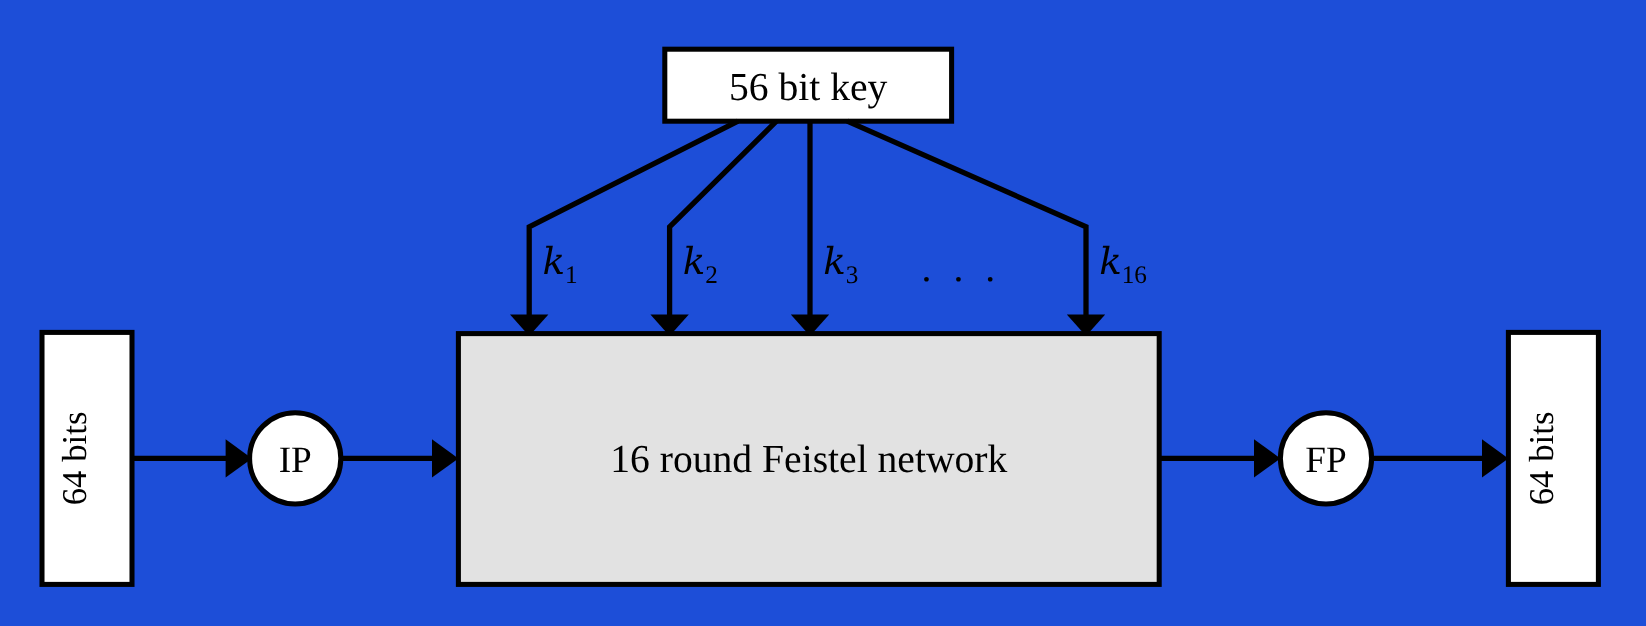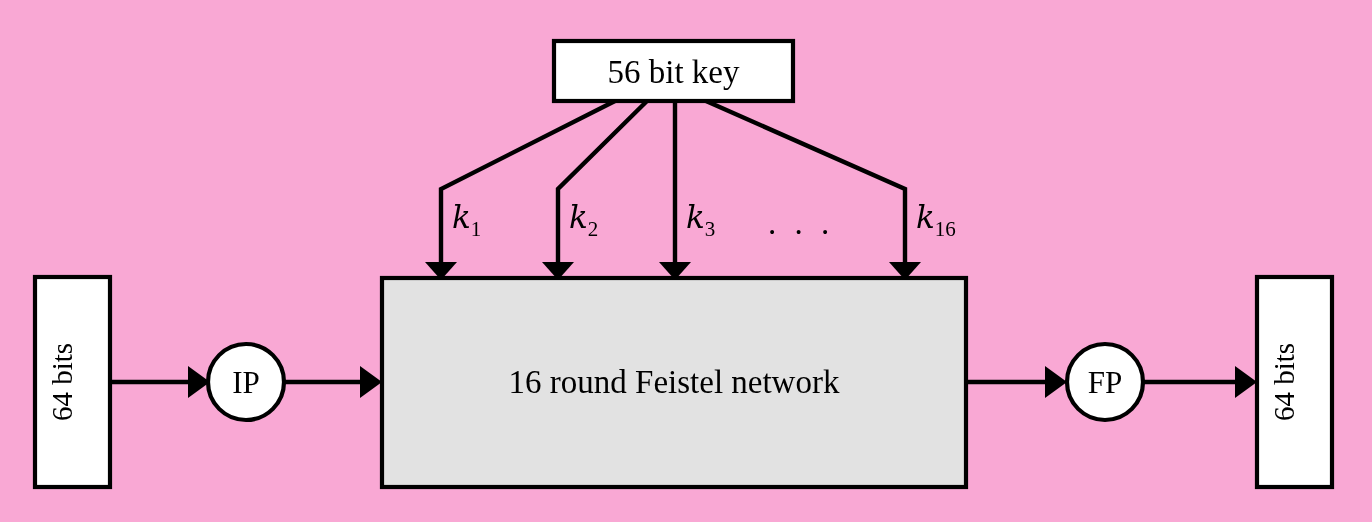--- a/index.html
+++ b/index.html
@@ -10,21 +10,21 @@
   body {
     width: 1372px;
     height: 522px;
     overflow: hidden;
     font-family: "Liberation Serif", "DejaVu Serif", serif;
   }
   #diagram-root {
     position: relative;
     width: 1372px;
     height: 522px;
-    background: #f9a8d4;
+    background: #1d4ed8;
   }
   svg#des-svg {
     display: block;
     width: 1372px;
     height: 522px;
   }
   .node-box {
     fill: #ffffff;
     stroke: #000000;
     stroke-width: 4.2;

